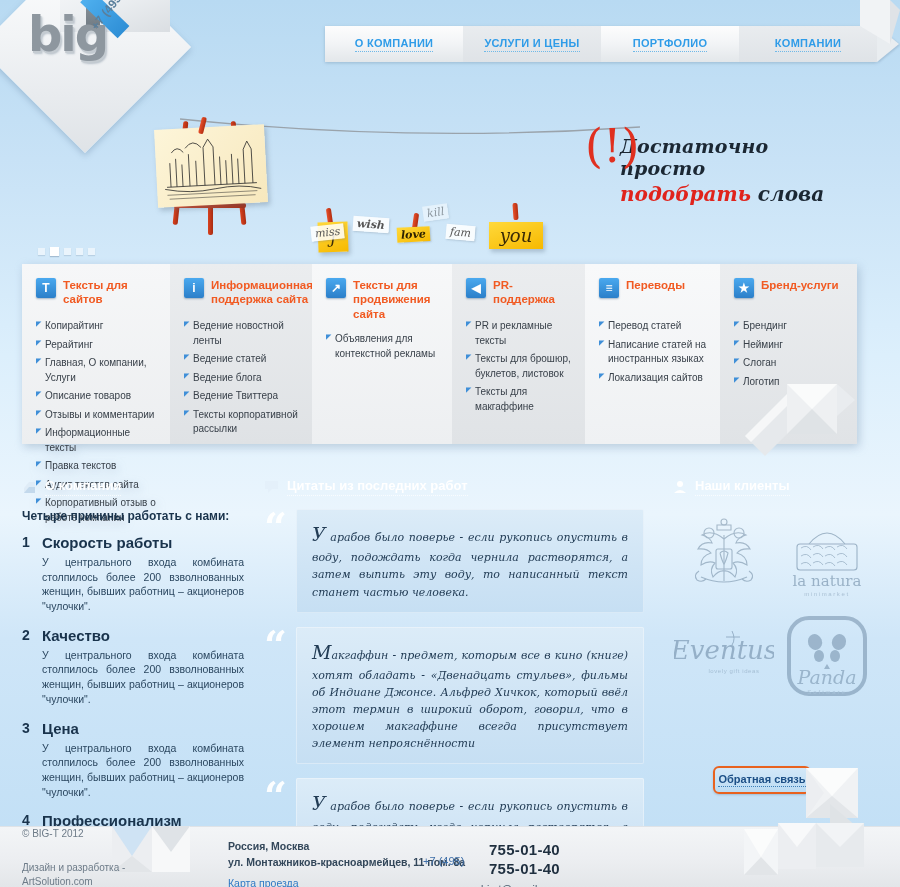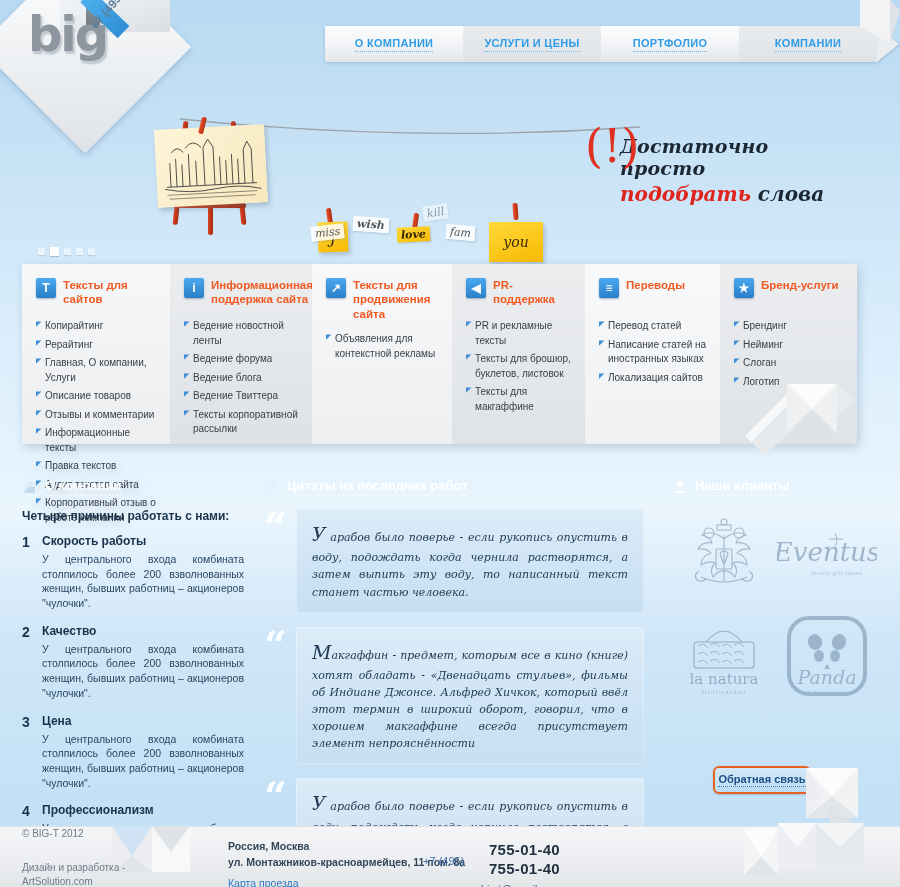--- a/index.html
+++ b/index.html
@@ -143,21 +143,21 @@
   .sec-ico { width: 16px; height: 14px; flex: 0 0 16px; position: relative; }
   .sec-title {
     font-size: 13px; font-weight: bold; color: #ffffff;
     border-bottom: 1px dotted rgba(255,255,255,.75); padding-bottom: 2px;
   }
 
   .col-about { position: absolute; left: 22px; top: 6px; width: 222px; }
   .about-lead { font-size: 12px; font-weight: bold; color: #19334c; margin-bottom: 11px; }
   .reason { display: flex; gap: 8px; margin-bottom: 13px; }
   .reason-num { font-size: 14px; font-weight: bold; color: #19334c; flex: 0 0 12px; line-height: 1.2; }
-  .reason-title { font-size: 12px; font-weight: bold; color: #19334c; margin-bottom: 4px; }
+  .reason-title { font-size: 15px; font-weight: bold; color: #19334c; margin-bottom: 4px; }
   .reason-body { font-size: 10.5px; color: #2b4760; line-height: 1.4; text-align: justify; }
 
   .col-quotes { position: absolute; left: 264px; top: 6px; width: 380px; }
   .quote-row { position: relative; margin-bottom: 14px; padding-left: 32px; }
   .quote-mark {
     position: absolute; left: 0; top: 2px; font-size: 40px; line-height: .8;
     color: #ffffff; font-family: "DejaVu Serif", serif; font-weight: bold; opacity:.95;
   }
   .quote-box {
     background: linear-gradient(180deg,#dcecf8 0%, #cfe4f5 55%, #c6dff3 100%);
@@ -275,21 +275,21 @@
   </div>
 
   <div class="pin" style="left:327px; top:113px; transform:rotate(-8deg);"></div>
   <div class="sticky" style="left:318px; top:127px; width:30px; height:30px; font-size:17px; transform:rotate(-2deg);">
     <span>j</span>
   </div>
 
   <div class="pin" style="left:413px; top:118px; transform:rotate(8deg);"></div>
 
   <div class="pin" style="left:513px; top:108px; transform:rotate(-4deg);"></div>
-  <div class="sticky" style="left:489px; top:127px; width:54px; height:40px; font-size:14px;">
+  <div class="sticky" style="left:489px; top:127px; width:54px; height:27px; font-size:18px;">
     <span>you</span>
   </div>
 
   <div class="scatter-words">
     <div class="sw" style="left:6px; top:12px; transform:rotate(-6deg);">miss</div>
     <div class="sw" style="left:48px; top:4px; transform:rotate(4deg); font-weight:bold;">wish</div>
     <div class="sw hl" style="left:92px; top:14px; transform:rotate(-3deg);">love</div>
     <div class="sw" style="left:141px; top:12px; transform:rotate(5deg);">fam</div>
     <div class="sw" style="left:118px; top:-8px; transform:rotate(-8deg); opacity:.55;">kill</div>
   </div>
@@ -331,21 +331,21 @@
     </ul>
   </div>
 
   <div class="panel p1">
     <div class="panel-head">
       <div class="panel-ico">i</div>
       <div class="panel-title">Информационная поддержка сайта</div>
     </div>
     <ul>
       <li>Ведение новостной ленты</li>
-      <li>Ведение форума</li>
+      <li>Ведение статей</li>
       <li>Ведение блога</li>
       <li>Ведение Твиттера</li>
       <li>Тексты корпоративной рассылки</li>
     </ul>
   </div>
 
   <div class="panel p2">
     <div class="panel-head">
       <div class="panel-ico">↗</div>
       <div class="panel-title">Тексты для продвижения сайта</div>
@@ -507,42 +507,42 @@
             <circle cx="43" cy="7" r="3"></circle>
             <path d="M20 62 q23 10 46 0"></path>
             <path d="M18 56 q-6 4 -2 9 q5 3 9 -1"></path>
             <path d="M68 56 q6 4 2 9 q-5 3 -9 -1"></path>
             <path d="M39 38 q4 -4 8 0 q-2 8 -4 11 q-2 -3 -4 -11"></path>
           </g>
         </svg>
       </div>
 
       <div class="client">
-        <svg width="100" height="62" viewBox="0 0 100 62" opacity="0.5">
-          <text x="50" y="34" font-family="DejaVu Serif, serif" font-style="italic" font-size="26" fill="#5d7b97" text-anchor="middle">Eventus</text>
-          <path d="M58 6 q4 8 0 14 M52 12 h14" stroke="#5d7b97" stroke-width="1" fill="none"></path>
-          <text x="60" y="48" font-family="Liberation Sans, sans-serif" font-size="6" letter-spacing="0.6" fill="#7e99b2" text-anchor="middle">lovely gift ideas</text>
-        </svg>
-      </div>
-
-      <div class="client">
         <svg width="96" height="88" viewBox="0 0 96 88" opacity="0.52">
           <g fill="none" stroke="#5d7b97" stroke-width="1.1">
             <path d="M30 30 q18 -22 36 0"></path>
             <rect x="18" y="30" width="60" height="26" rx="3"></rect>
             <path d="M22 34 q6 -4 10 2 M34 33 q6 -4 10 2 M46 34 q6 -4 10 2 M58 33 q6 -4 10 2
                      M22 42 q6 -4 10 2 M34 41 q6 -4 10 2 M46 42 q6 -4 10 2 M58 41 q6 -4 10 2
                      M22 50 q6 -4 10 2 M34 49 q6 -4 10 2 M46 50 q6 -4 10 2 M58 49 q6 -4 10 2" stroke-width="0.8"></path>
           </g>
           <text x="48" y="72" font-family="DejaVu Serif, serif" font-size="15" fill="#5d7b97" text-anchor="middle">la natura</text>
           <text x="48" y="82" font-family="Liberation Sans, sans-serif" font-size="6" letter-spacing="1.6" fill="#7e99b2" text-anchor="middle">minimarket</text>
         </svg>
       </div>
 
       <div class="client">
+        <svg width="100" height="62" viewBox="0 0 100 62" opacity="0.5">
+          <text x="50" y="34" font-family="DejaVu Serif, serif" font-style="italic" font-size="26" fill="#5d7b97" text-anchor="middle">Eventus</text>
+          <path d="M58 6 q4 8 0 14 M52 12 h14" stroke="#5d7b97" stroke-width="1" fill="none"></path>
+          <text x="60" y="48" font-family="Liberation Sans, sans-serif" font-size="6" letter-spacing="0.6" fill="#7e99b2" text-anchor="middle">lovely gift ideas</text>
+        </svg>
+      </div>
+
+      <div class="client">
         <svg width="92" height="92" viewBox="0 0 92 92" opacity="0.45">
           <rect x="8" y="8" width="76" height="76" rx="20" fill="none" stroke="#5d7b97" stroke-width="4"></rect>
           <ellipse cx="34" cy="32" rx="7" ry="8" fill="#5d7b97" transform="rotate(-20 34 32)"></ellipse>
           <ellipse cx="58" cy="32" rx="7" ry="8" fill="#5d7b97" transform="rotate(20 58 32)"></ellipse>
           <ellipse cx="38" cy="46" rx="5" ry="6" fill="#5d7b97"></ellipse>
           <ellipse cx="54" cy="46" rx="5" ry="6" fill="#5d7b97"></ellipse>
           <path d="M46 54 l-3 5 h6 z" fill="#5d7b97"></path>
           <text x="46" y="74" font-family="DejaVu Serif, serif" font-style="italic" font-size="19" fill="#5d7b97" text-anchor="middle">Panda</text>
           <text x="46" y="84" font-family="Liberation Sans, sans-serif" font-size="6" letter-spacing="2" fill="#7e99b2" text-anchor="middle">Software</text>
         </svg>

